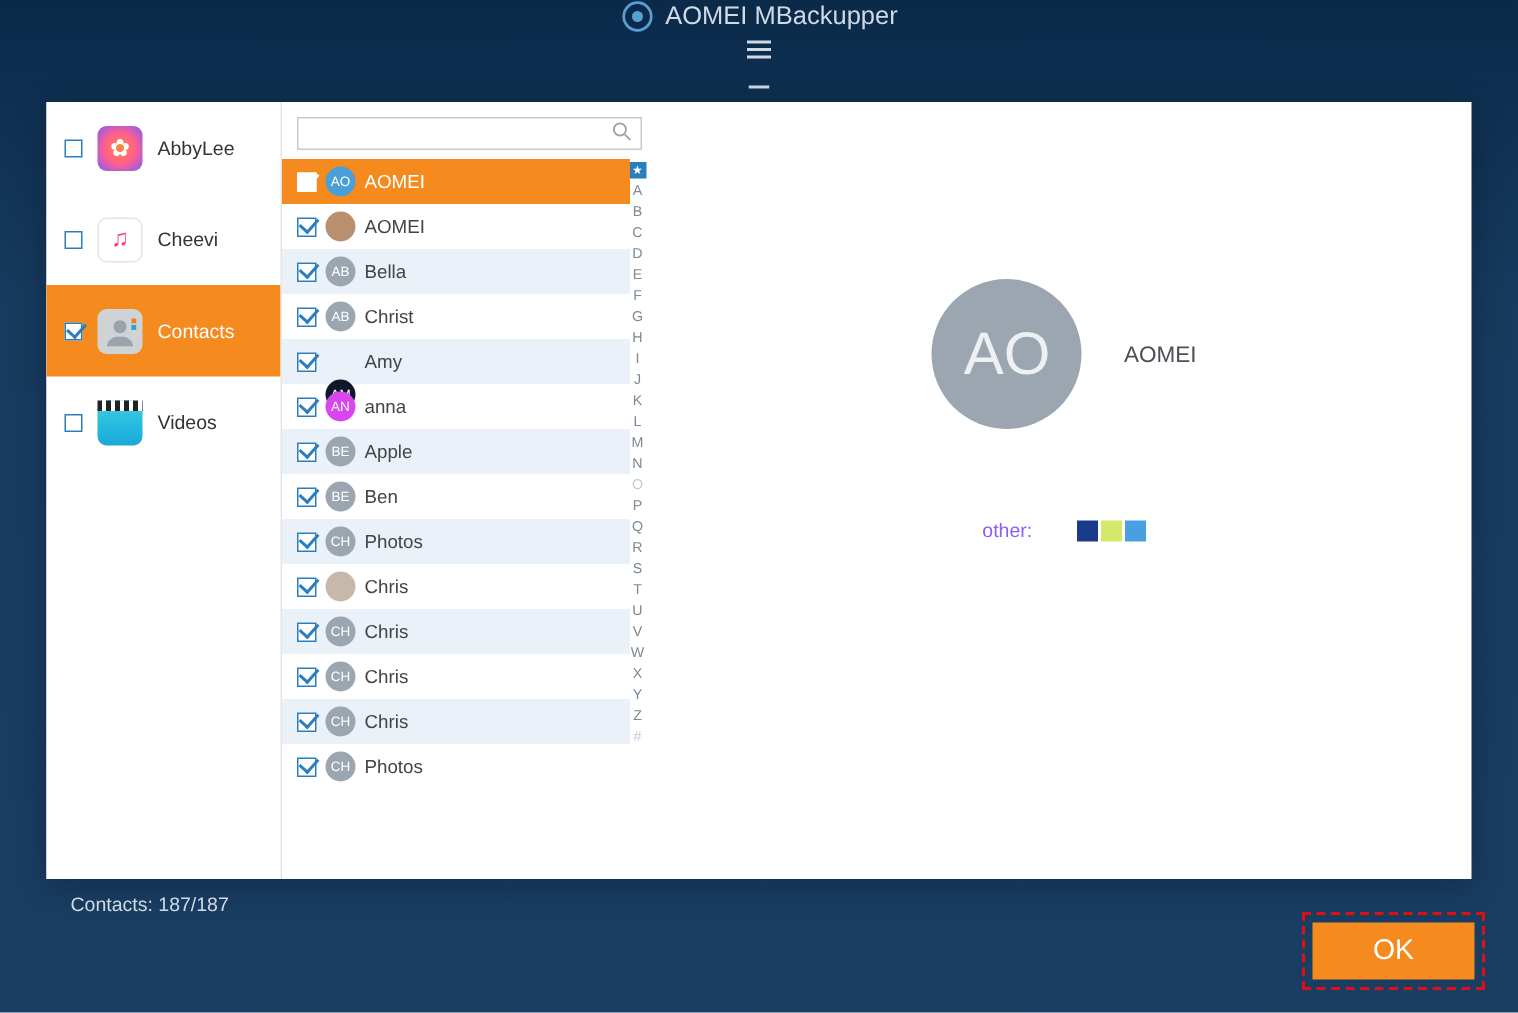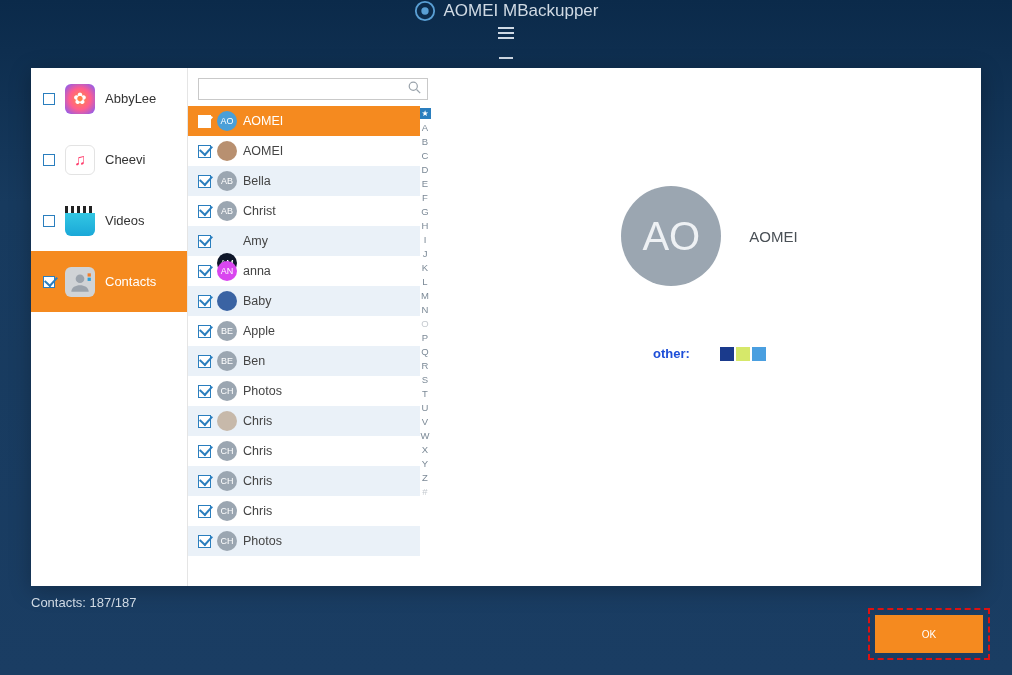--- a/index.html
+++ b/index.html
@@ -42,27 +42,27 @@
   .avatar { width: 20px; height: 20px; border-radius: 50%; flex-shrink: 0; display:flex; align-items:center; justify-content:center; font-size:9px; font-weight:500; color:#fff;}
   .index-strip { position: absolute; right: 8px; top: 0; width: 10px; display: flex; flex-direction: column; align-items: center; font-size: 9.5px; color: #7b8996; gap: 3px; padding-top:2px;}
   .index-strip .star { width:11px; height:11px; background:#2a7ebe; color:#fff; display:flex; align-items:center; justify-content:center; font-size:8px;}
   .index-strip span.dim { color:#c4c9cf; }
 
   
   .detail { flex: 1; display: flex; flex-direction: column; align-items:center; padding-top: 190px; }
   .big-av { width: 100px; height: 100px; border-radius: 50%; background: #9ba6b1; color:#eef1f4; display:flex; align-items:center; justify-content:center; font-size:40px; font-weight:400;}
   .det-row { display:flex; align-items:center; gap:28px; margin-top:-72px;}
   .det-name { font-size:15px; color:#4a5056;}
-  .other-row { margin-top: 60px; display:flex; align-items:center; gap:30px; font-size:13px; color:#1d4ed8;font-weight:bold;}
+  .other-row { margin-top: 60px; display:flex; align-items:center; gap:30px; font-size:13px; color:#8b5cf6;}
   .swatch-group { display:flex; gap:2px;}
   .sw { width:14px; height:14px;}
 
   
-  .status { position:absolute; left:31px; top:595px; color:#d0dae4; font-size:13px;}
-  .ok-btn { position:absolute; right:29px; bottom:22px; width:108px; height:38px; background:#f58a1f; color:#fff; font-size:10px; display:flex; align-items:center; justify-content:center; cursor:pointer;}
+  .status { position:absolute; left:47px; top:595px; color:#d0dae4; font-size:13px;}
+  .ok-btn { position:absolute; right:29px; bottom:22px; width:108px; height:38px; background:#f58a1f; color:#fff; font-size:19px; display:flex; align-items:center; justify-content:center; cursor:pointer;}
   .ok-wrap { position:absolute; right:22px; bottom:15px; width:122px; height:52px; border:2.5px dashed #d11; }
 </style>
 </head>
 <body>
 
 <div class="titlebar">
   <div class="logo">
     <svg class="logo-icon" viewBox="0 0 24 24">
       <circle cx="12" cy="12" r="10" fill="none" stroke="#5a9fd4" stroke-width="2"></circle>
       <circle cx="12" cy="12" r="4" fill="#5a9fd4"></circle>
@@ -94,40 +94,40 @@
   <div class="sidebar">
     <div class="side-item">
       <div class="side-check"></div>
       <div class="side-icon" style="background:radial-gradient(circle,#ff8a3c,#ff5e8e,#7a5cff);">✿</div>
       <span>AbbyLee</span>
     </div>
     <div class="side-item">
       <div class="side-check"></div>
       <div class="side-icon" style="background:#fff;border:1px solid #e3e3e3;color:#ff3b6b;">♫</div>
       <span>Cheevi</span>
-    </div>
-    <div class="side-item">
-      <div class="side-check"></div>
-      <div class="side-icon" style="background:linear-gradient(#3ad0e6,#1aa8d8);position:relative;">
-        <div style="position:absolute;top:0;left:0;right:0;height:7px;background:repeating-linear-gradient(90deg,#222 0 3px,#fff 3px 6px);"></div>
-      </div>
-      <span>Videos</span>
     </div>
     <div class="side-item active">
       <div class="side-check"></div>
       <div class="side-icon" style="background:#d0d3d6;color:#8a8f96;">
         <svg width="26" height="26" viewBox="0 0 24 24">
             <circle cx="12" cy="9" r="4" fill="#9ba3ac"></circle>
             <path d="M4 21c0-4 4-6 8-6s8 2 8 6" fill="#9ba3ac"></path>
             <rect x="19" y="4" width="3" height="3" fill="#f27e2a"></rect>
             <rect x="19" y="8" width="3" height="3" fill="#2a9fd8"></rect>
           </svg>
       </div>
       <span>Contacts</span>
     </div>
+    <div class="side-item">
+      <div class="side-check"></div>
+      <div class="side-icon" style="background:linear-gradient(#3ad0e6,#1aa8d8);position:relative;">
+        <div style="position:absolute;top:0;left:0;right:0;height:7px;background:repeating-linear-gradient(90deg,#222 0 3px,#fff 3px 6px);"></div>
+      </div>
+      <span>Videos</span>
+    </div>
   </div>
 
   <div class="listcol">
     <div class="searchbox">
       <input placeholder="" style="">
       <span class="mag">
         <svg width="13" height="13" viewBox="0 0 16 16">
             <circle cx="6.5" cy="6.5" r="5" fill="none" stroke="#9aa3ab" stroke-width="1.5"></circle>
             <line x1="10.5" y1="10.5" x2="15" y2="15" stroke="#9aa3ab" stroke-width="1.5"></line>
           </svg>
@@ -157,25 +157,20 @@
           </div>
           <div class="row">
             <div class="cb checked"></div>
             <div class="avatar" style="background: #0f172a; margin-top: 44px;">AM</div>
             <span>Amy</span>
           </div>
           <div class="row">
             <div class="cb checked"></div>
             <div class="avatar" style="background: #d946ef;">AN</div>
             <span>anna</span>
-          </div>
-          <div class="row">
-            <div class="cb checked"></div>
-            <div class="avatar" style="background: rgb(58, 99, 163);"></div>
-            <span>Baby</span>
           </div>
           <div class="row">
             <div class="cb checked"></div>
             <div class="avatar" style="background: rgb(155, 166, 177);">BE</div>
             <span>Apple</span>
           </div>
           <div class="row">
             <div class="cb checked"></div>
             <div class="avatar" style="background: rgb(155, 166, 177);">BE</div>
             <span>Ben</span>

